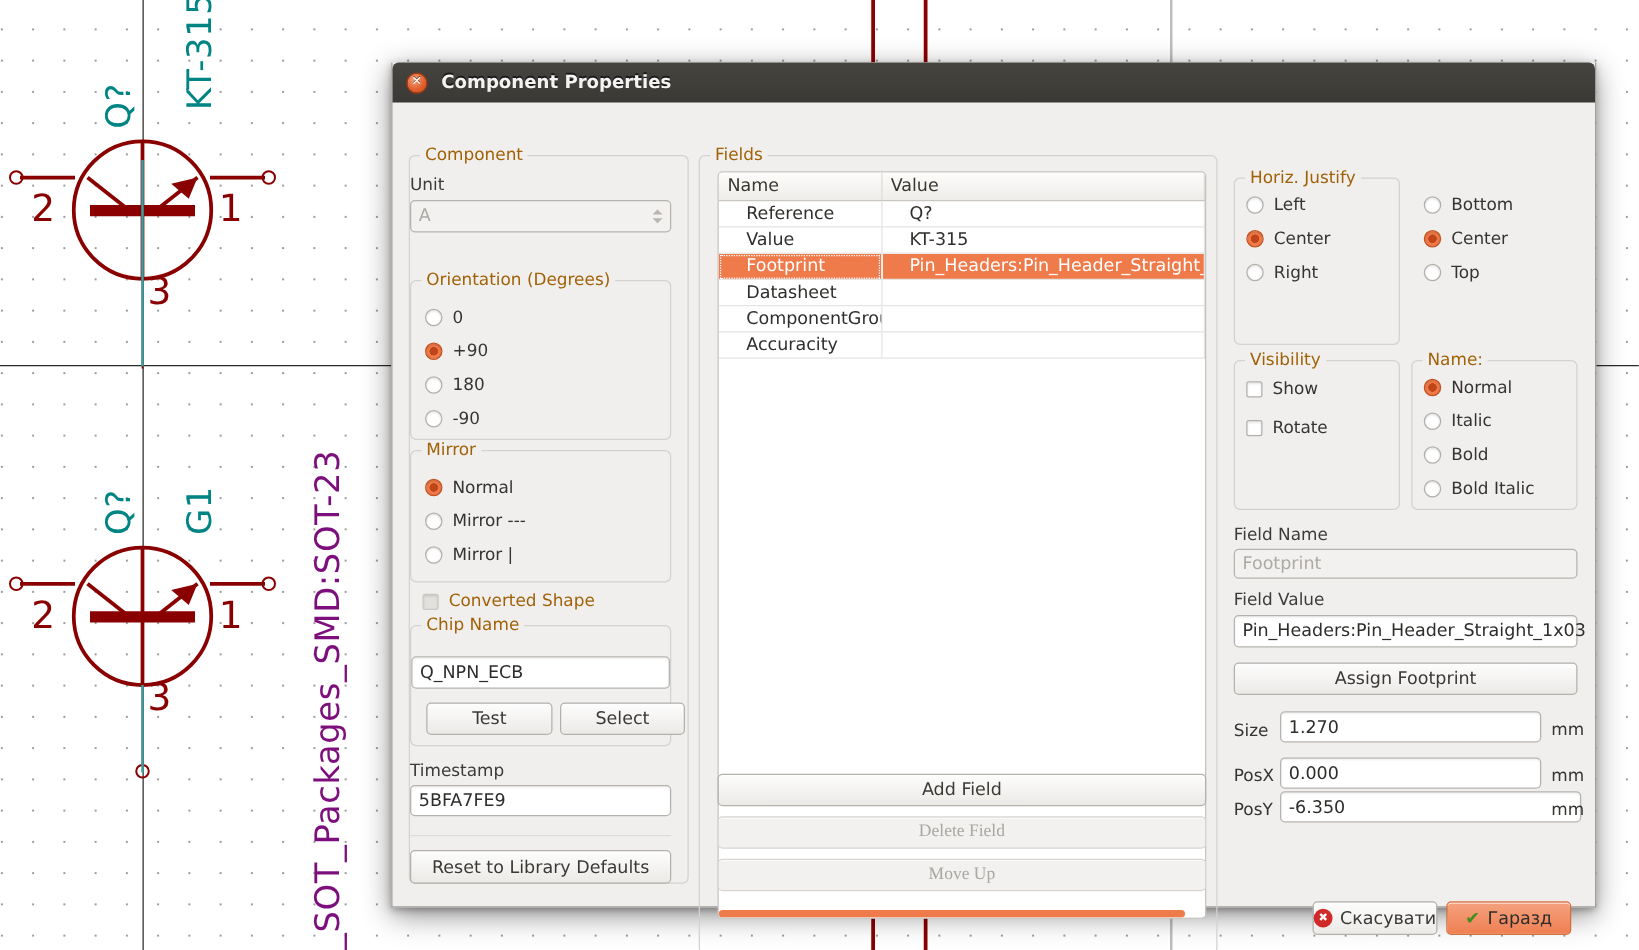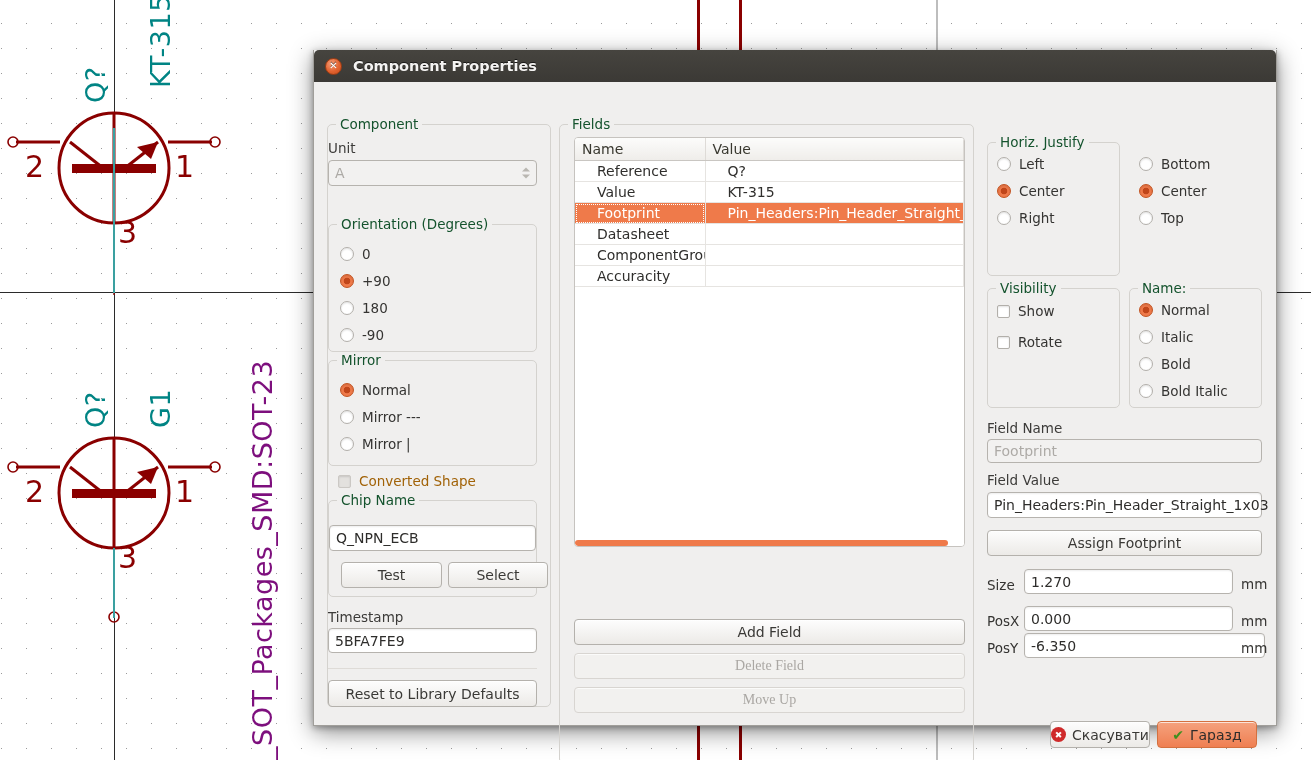--- a/index.html
+++ b/index.html
@@ -72,21 +72,21 @@
   .gb {
     position: absolute;
     border: 1px solid #d4d2ce;
     border-radius: 5px;
     background: transparent;
   }
   .gb > .gb-title {
     position: absolute; top: -9px; left: 8px;
     background: #f0efee;
     padding: 0 4px;
-    font-size: 13.5px; color: #14532d;
+    font-size: 13.5px; color: #a16207;
   }
 
   .lab { font-size: 13.5px; color: #3c3b39; }
 
   
   .inp {
     border: 1px solid #b6b3ae;
     border-radius: 4px;
     background: #ffffff;
     font-size: 14px;
@@ -342,21 +342,21 @@
     <div class="sep" style="left:14px; top:586px; width:209px;"></div>
 
     <div class="btn" style="position:absolute; left:14px; top:598px; width:209px; height:27px;">
       <span>Reset to Library Defaults</span>
     </div>
 
     <div class="gb" style="left:245px; top:42px; width:415px; height:640px;">
       <span class="gb-title">Fields</span>
     </div>
 
-    <div id="fields-table-wrap" style="left:260px; top:55px; width:391px; height:410px;">
+    <div id="fields-table-wrap" style="left:260px; top:55px; width:391px; height:598px;">
       <table class="flds">
         <colgroup>
             <col style="width:130px">
             <col>
           </colgroup>
         <thead>
           <tr>
             <th>Name</th>
             <th>Value</th>
           </tr>

